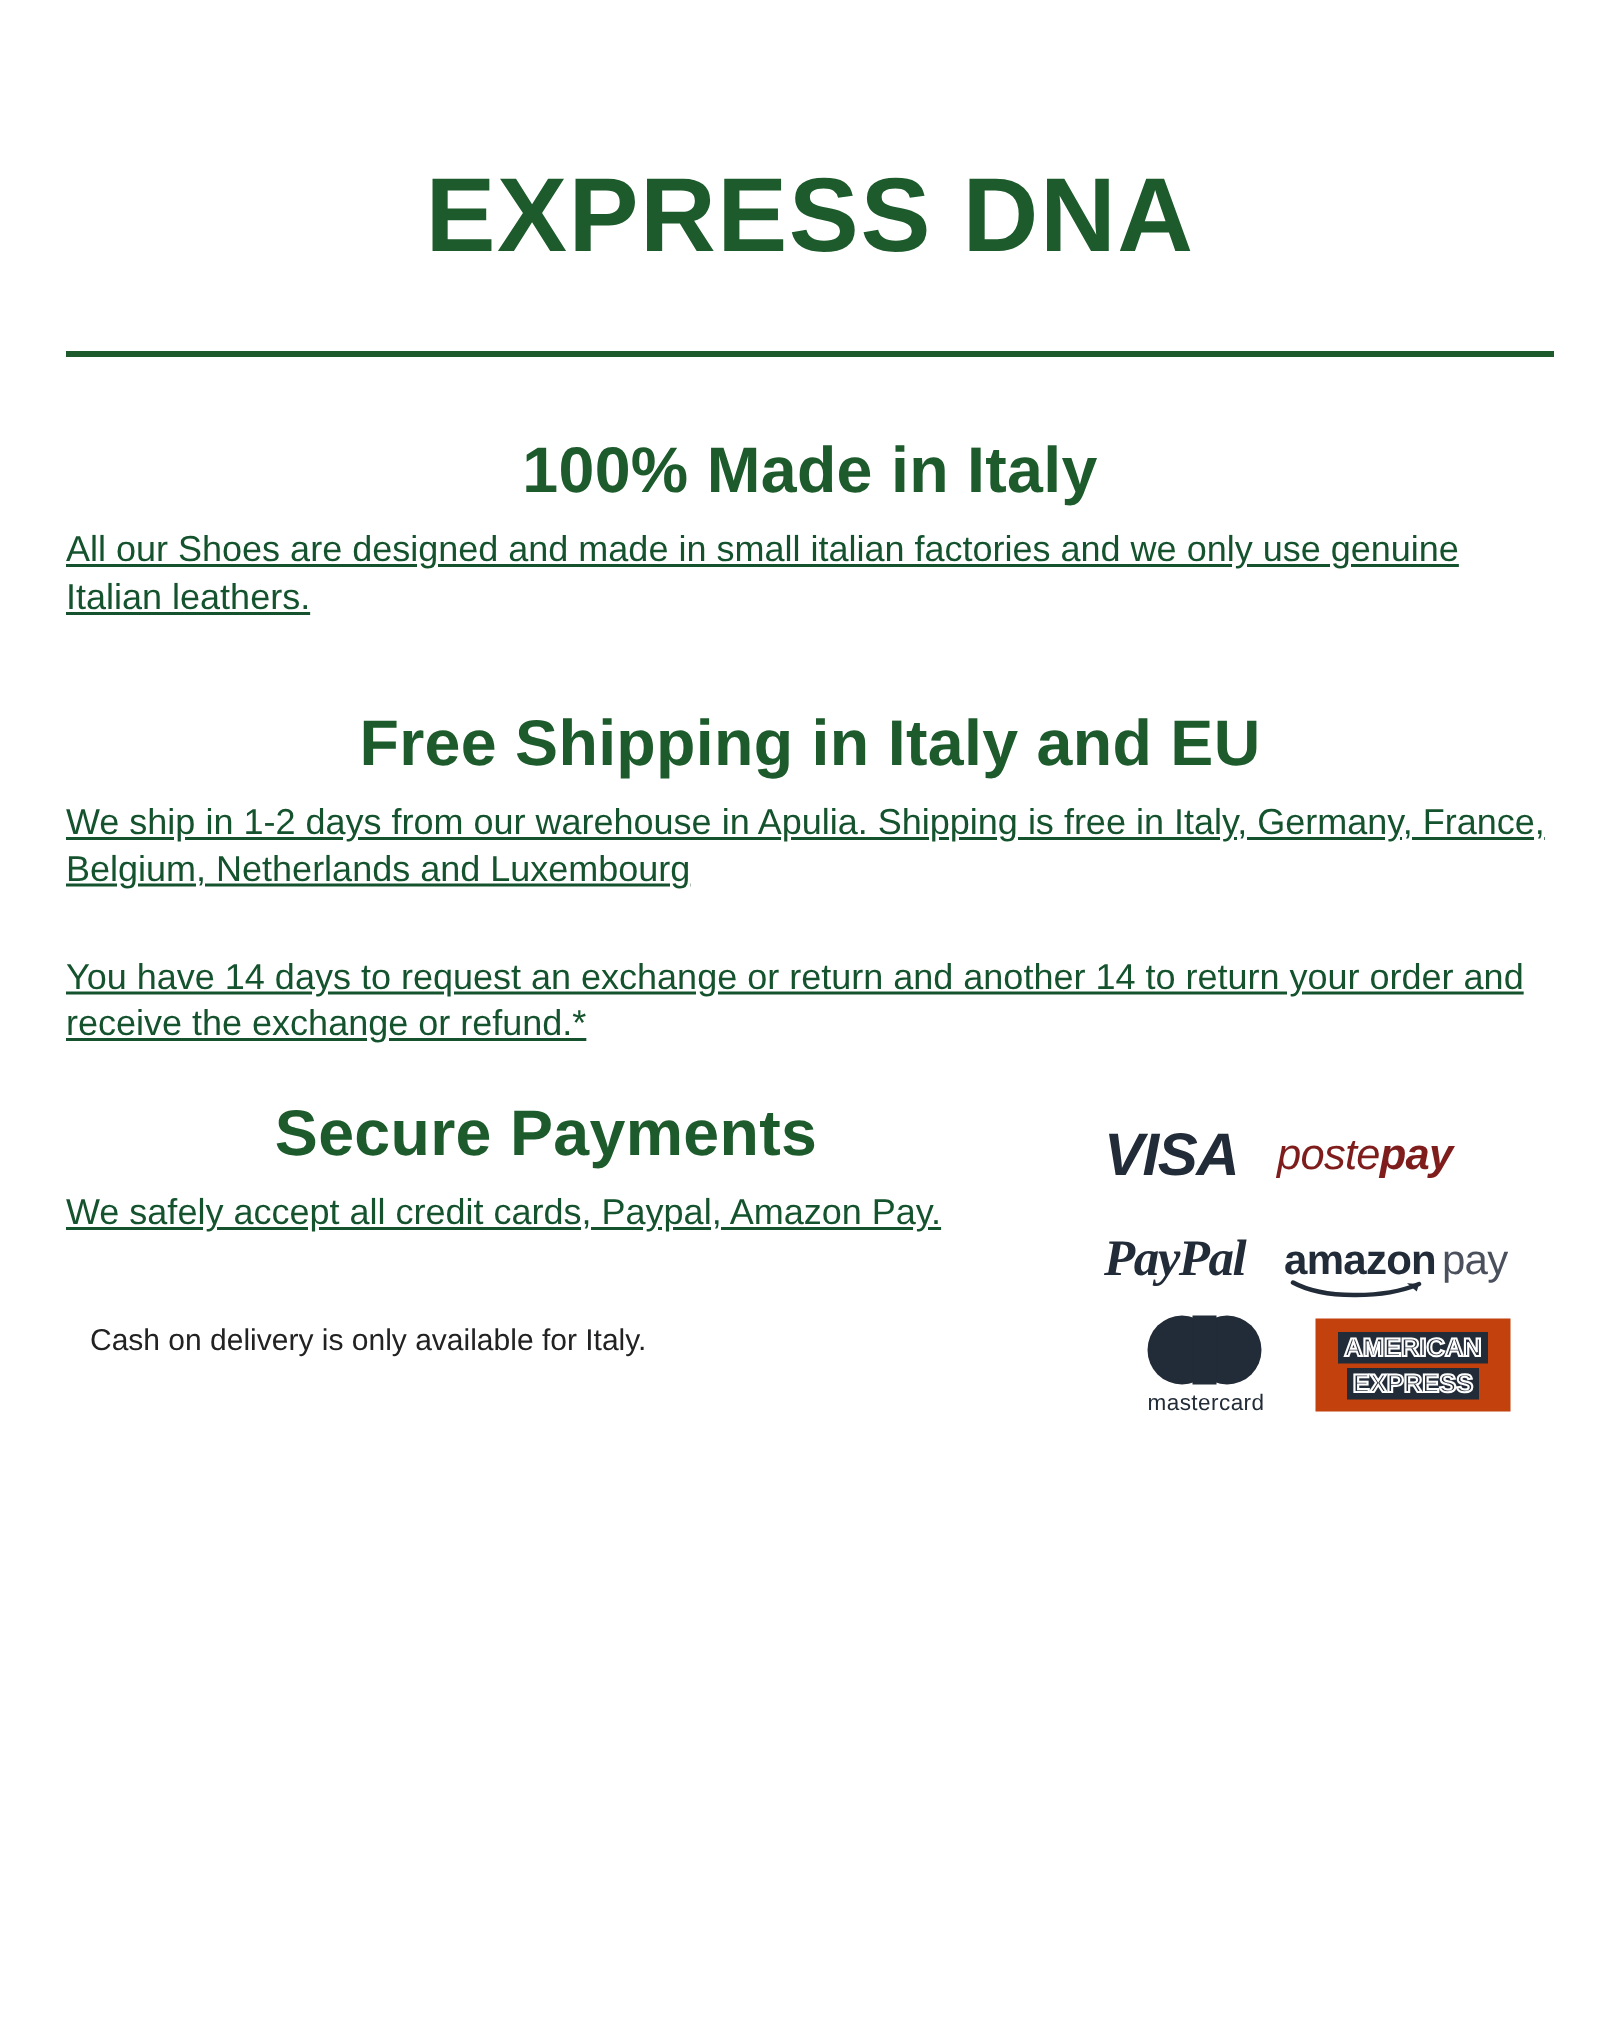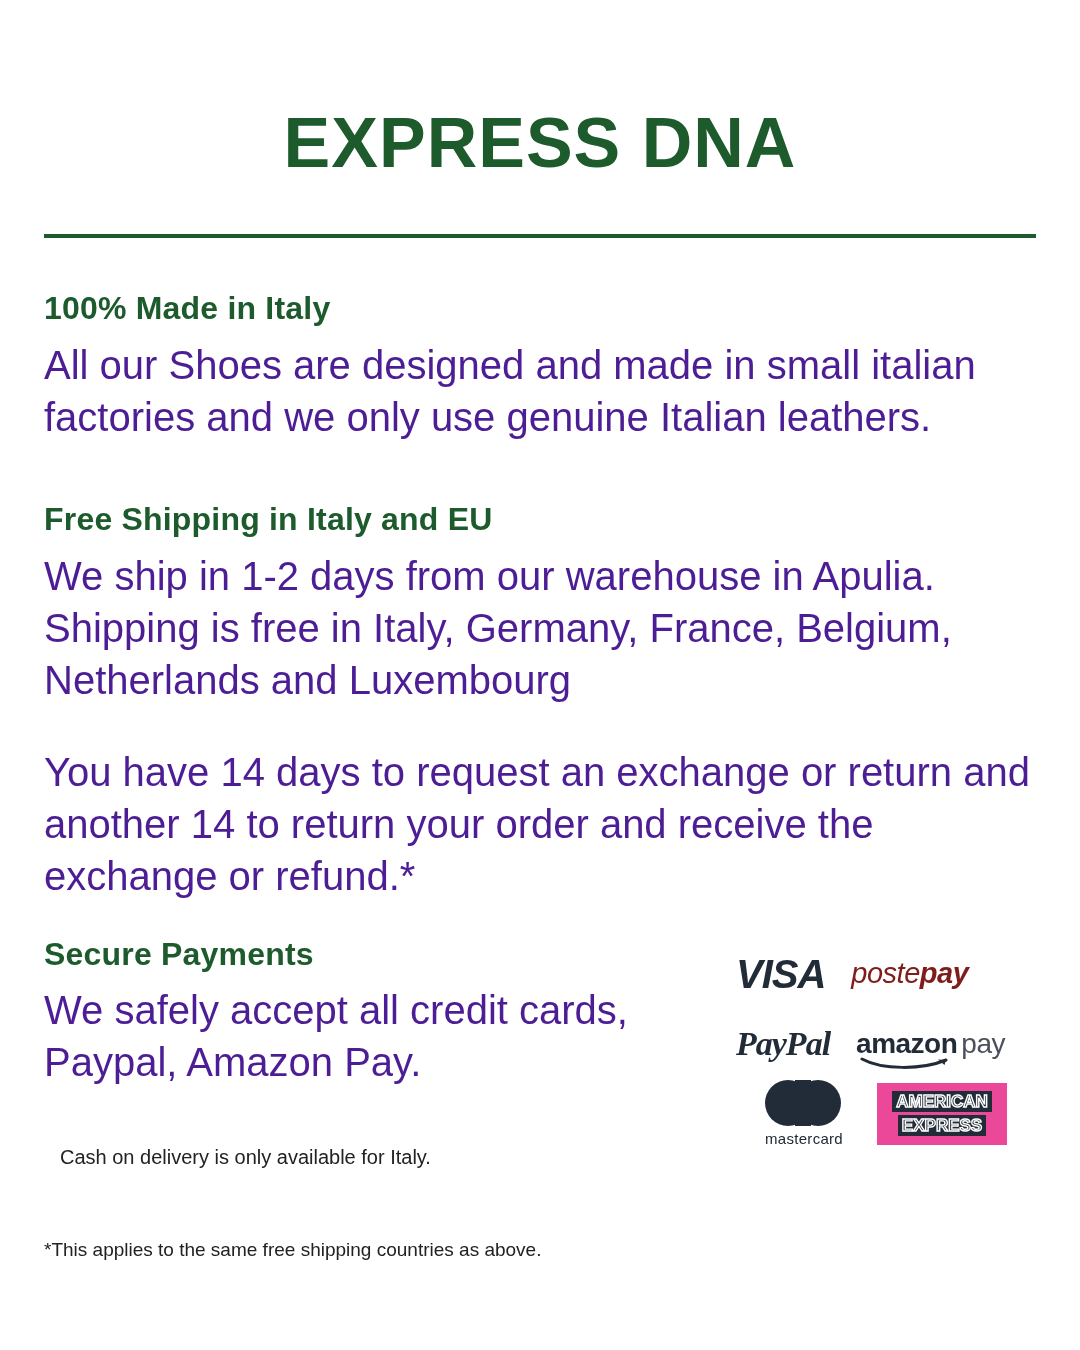--- a/index.html
+++ b/index.html
@@ -44,33 +44,35 @@
   }
 
   
   .sections {
     margin-top: 52px;
   }
   .section { margin-bottom: 0; }
 
   .sec-heading {
     color: #1d5b2c;
-    font-size: 32px;
+    font-size: 43px;
     font-weight: bold;
     line-height: 1.15;
     margin: 0 0 12px 0;
     letter-spacing: 0.2px;
+    text-align: center;
   }
 
   .sec-body {
-    font-size: 40px;
+    font-size: 24px;
     line-height: 1.30;
-    color: #4c1d95;
+    color: #14532d;
     margin: 0;
     font-weight: 400;
+    text-decoration: underline;
   }
 
   .gap-lg { height: 58px; }
   .gap-md { height: 40px; }
   .gap-sm { height: 34px; }
 
   
   .payments-row {
     display: flex;
     align-items: flex-start;
@@ -186,21 +188,21 @@
     background: #222b38;
   }
   .mc-label {
     font-size: 15px;
     color: #222b38;
     letter-spacing: 0.3px;
     font-family: "Liberation Sans", sans-serif;
   }
 
   .amex-box {
-    background: #ec4899;
+    background: #c2410c;
     width: 130px;
     height: 62px;
     display: flex;
     flex-direction: column;
     align-items: center;
     justify-content: center;
     gap: 3px;
   }
   .amex-line {
     color: #222b38;
@@ -286,16 +288,15 @@
               <span class="amex-line">AMERICAN</span>
               <span class="amex-line">EXPRESS</span>
             </span>
           </div>
 
         </div>
       </div>
 
     </div>
 
-    <p class="footnote">*This applies to the same free shipping countries as above.</p>
 
   </div>
 </div>
 
 </body></html>

